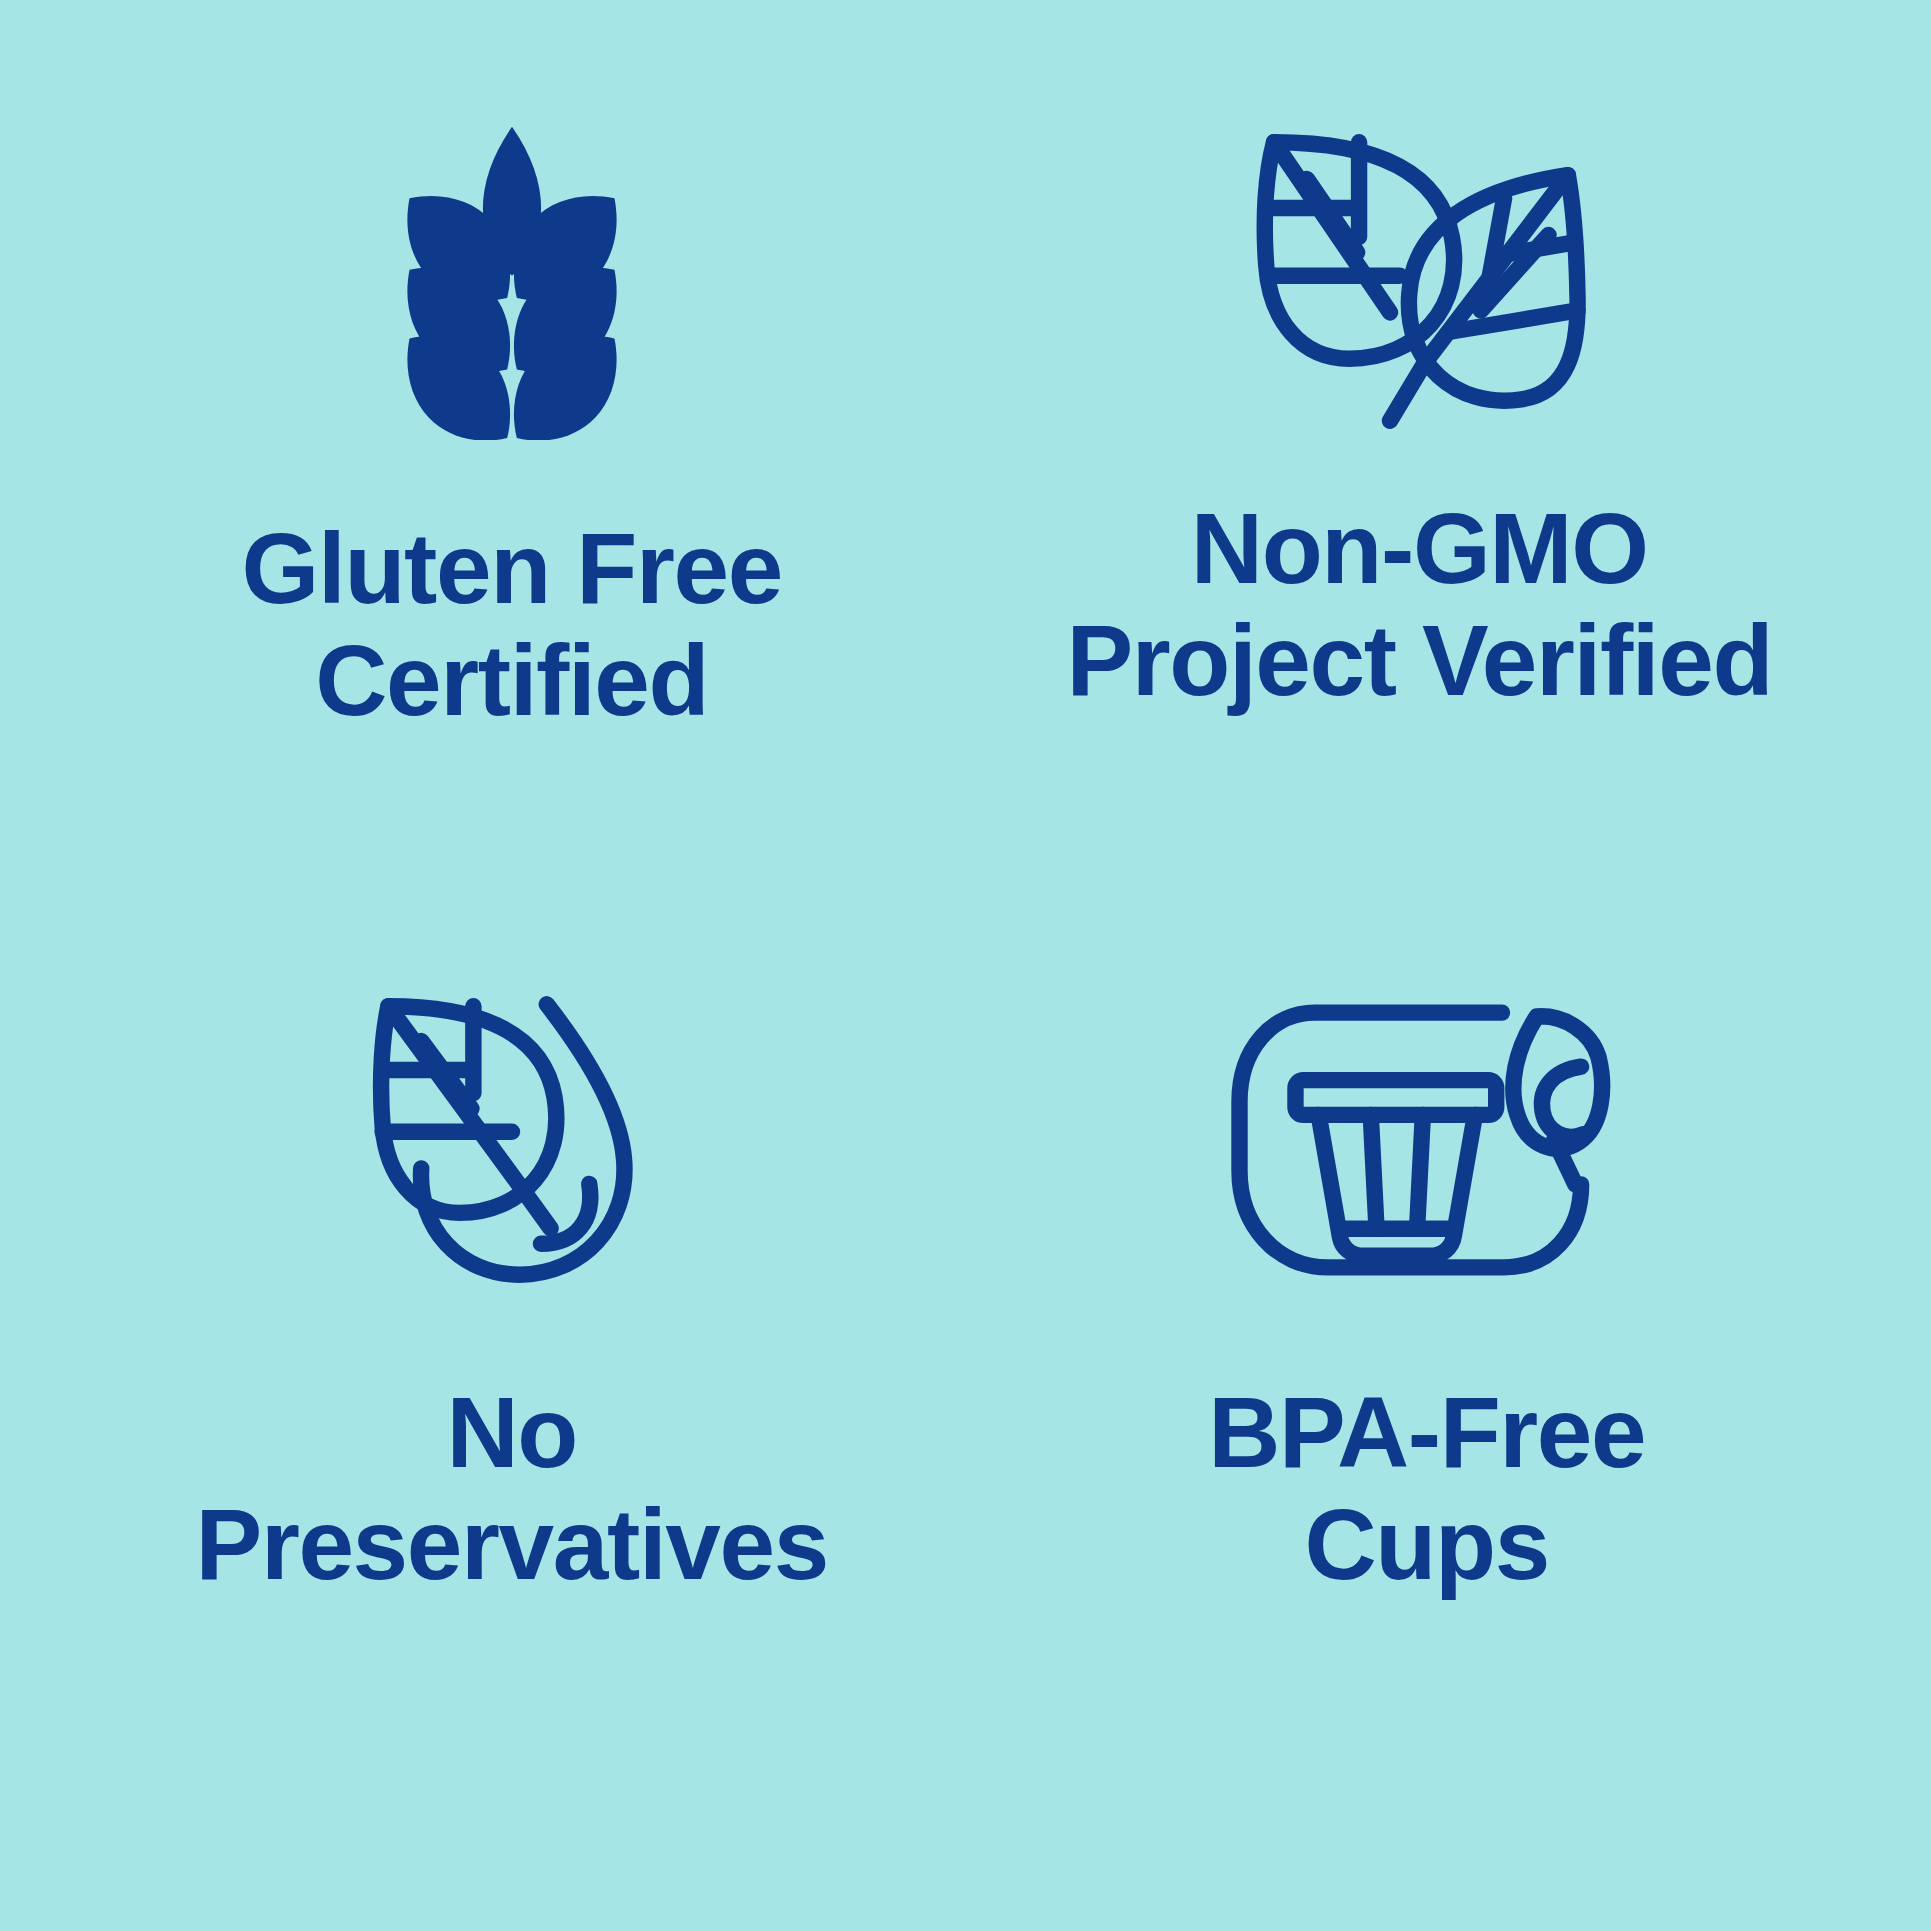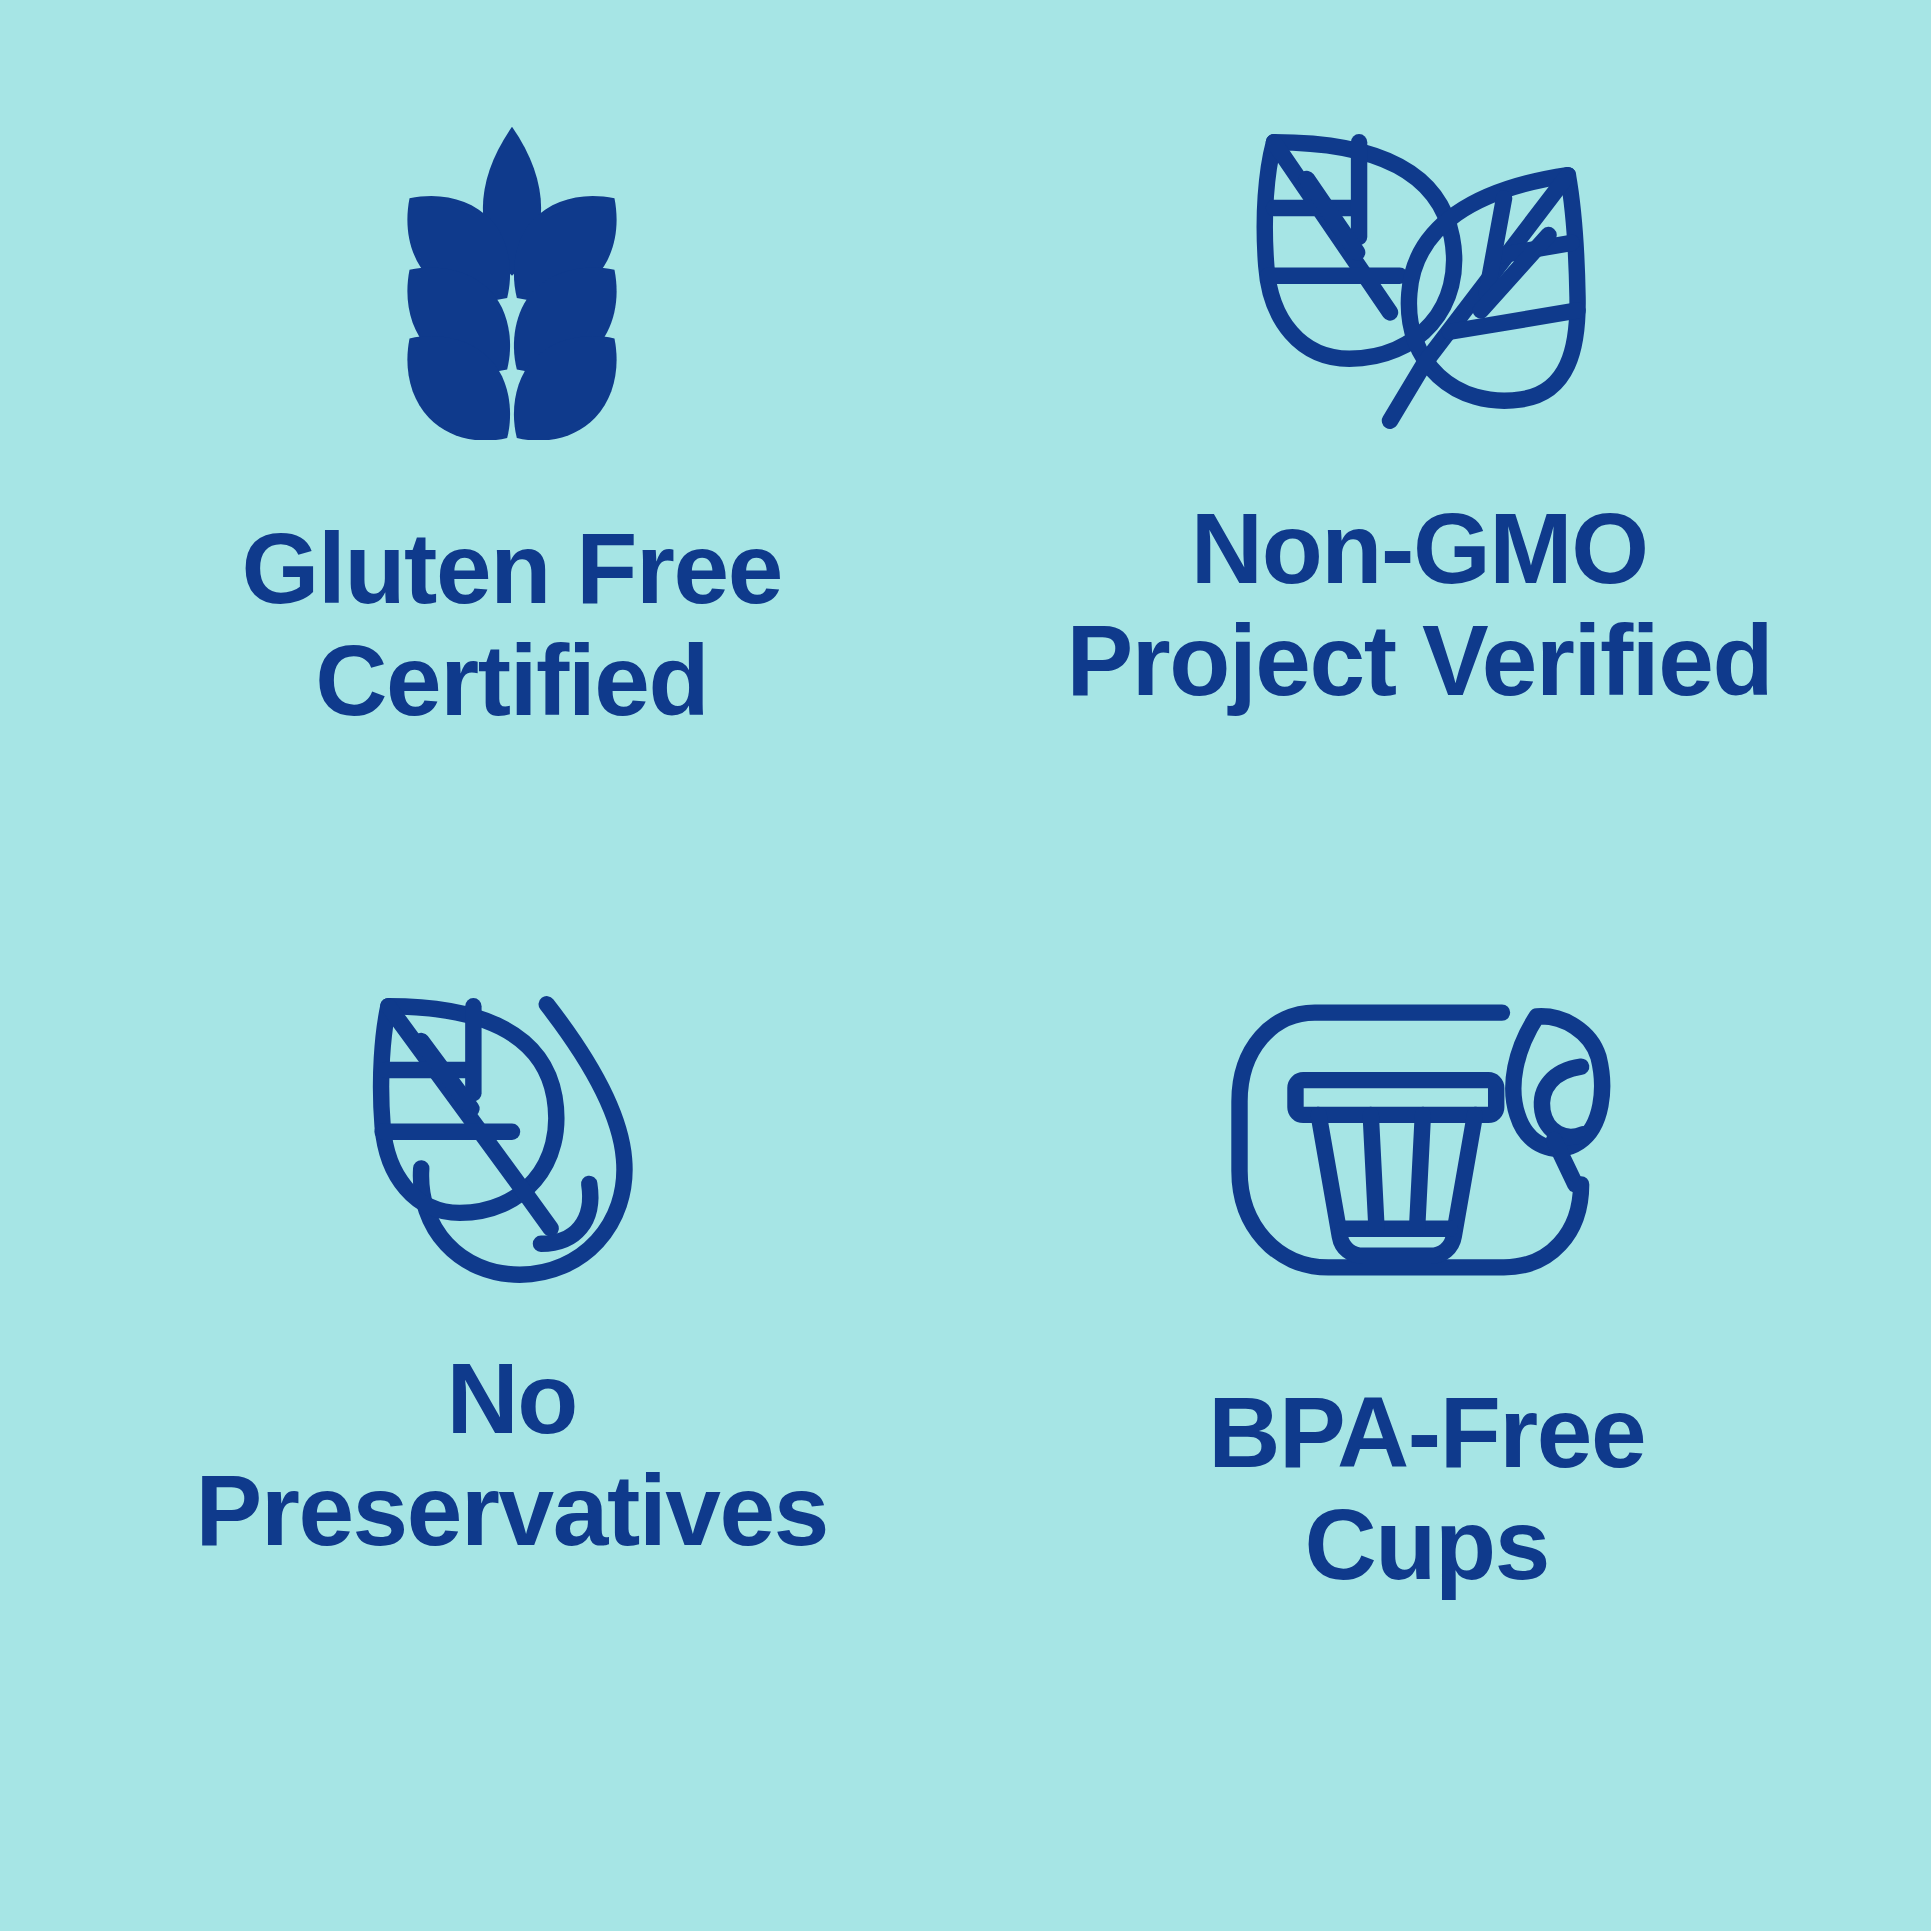--- a/index.html
+++ b/index.html
@@ -58,21 +58,21 @@
   }
 
   
   #badge-gluten-free .badge-icon { height: 328px; }
   #badge-gluten-free .badge-label { margin-top: 68px; }
 
   #badge-non-gmo .badge-icon { height: 328px; }
   #badge-non-gmo .badge-label { margin-top: 68px; }
 
   #badge-no-preservatives .badge-icon { height: 319px; }
-  #badge-no-preservatives .badge-label { margin-top: 43px; }
+  #badge-no-preservatives .badge-label { margin-top: 77px; }
 
   #badge-bpa-free .badge-icon { height: 319px; }
   #badge-bpa-free .badge-label { margin-top: 77px; }
 </style>
 </head>
 <body style="background: rgb(166, 229, 229);">
 
 <div id="badge-grid">
 
   <div class="badge" id="badge-gluten-free">

